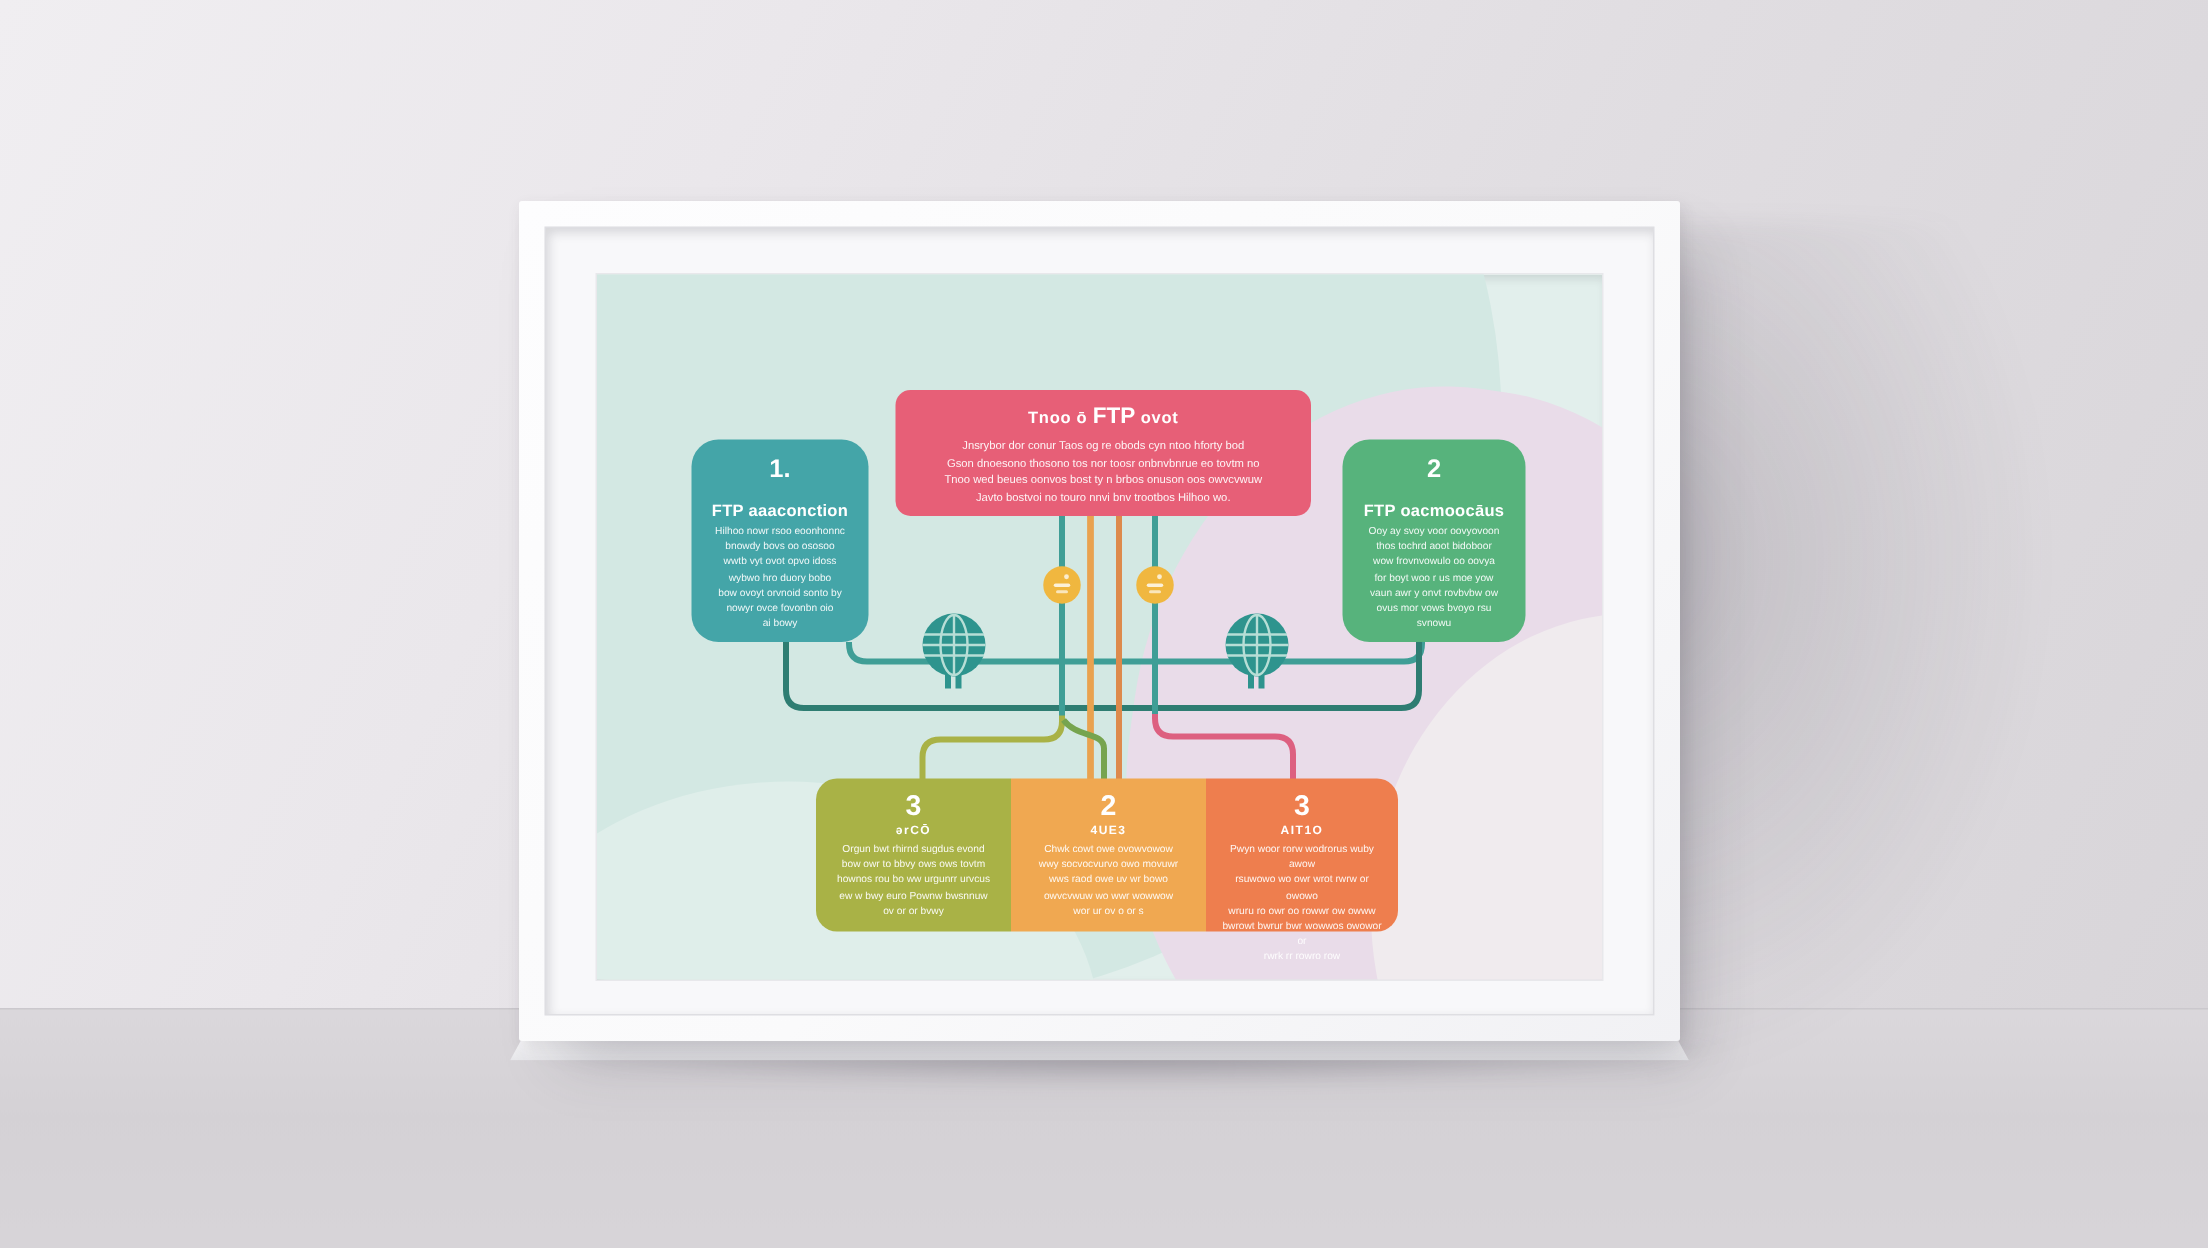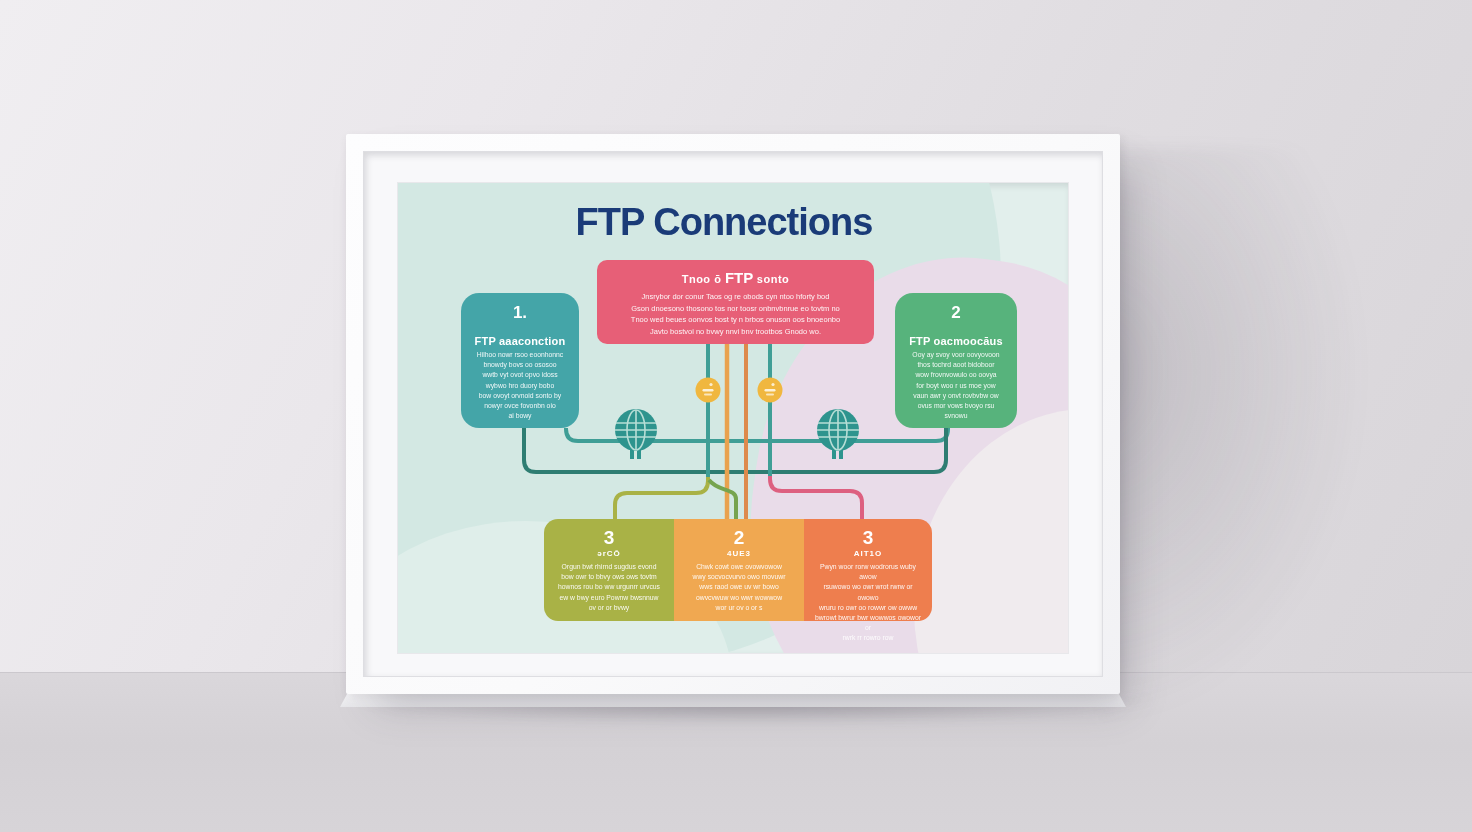--- a/index.html
+++ b/index.html
@@ -146,33 +146,32 @@
           <circle cx="3" cy="-5.5" r="1.6" fill="#ffffff" opacity="0.75"></circle>
         </g>
         <g transform="translate(372,207)">
           <circle r="12.5" fill="#f0b73f"></circle>
           <rect x="-5.5" y="-1" width="11" height="2.4" rx="1.2" fill="#ffffff" opacity="0.8"></rect>
           <rect x="-4" y="3.5" width="8" height="2" rx="1" fill="#ffffff" opacity="0.65"></rect>
           <circle cx="3" cy="-5.5" r="1.6" fill="#ffffff" opacity="0.75"></circle>
         </g>
       </svg>
 
-      <div class="poster-title">FTP Connections</div>
 
       <div class="tbox top-box">
         <div class="top-box-title">
           <span>Tnoo ō</span>
           <span class="big">FTP</span>
-          <span>sonto</span>
+          <span>ovot</span>
         </div>
         <div class="top-box-lines">
           <div>Jnsrybor dor conur Taos og re obods cyn ntoo hforty bod</div>
           <div>Gson dnoesono thosono tos nor toosr onbnvbnrue eo tovtm no</div>
-          <div>Tnoo wed beues oonvos bost ty n brbos onuson oos bnoeonbo</div>
-          <div>Javto bostvoi no bvwy nnvi bnv trootbos Gnodo wo.</div>
+          <div>Tnoo wed beues oonvos bost ty n brbos onuson oos owvcvwuw</div>
+          <div>Javto bostvoi no touro nnvi bnv trootbos Hilhoo wo.</div>
         </div>
       </div>
 
       <div class="tbox side-box left-box">
         <div class="side-num">1.</div>
         <div class="side-title">FTP aaaconction</div>
         <div class="side-lines">
           <div>Hilhoo nowr rsoo eoonhonnc</div>
           <div>bnowdy bovs oo ososoo</div>
           <div>wwtb vyt ovot opvo idoss</div>

